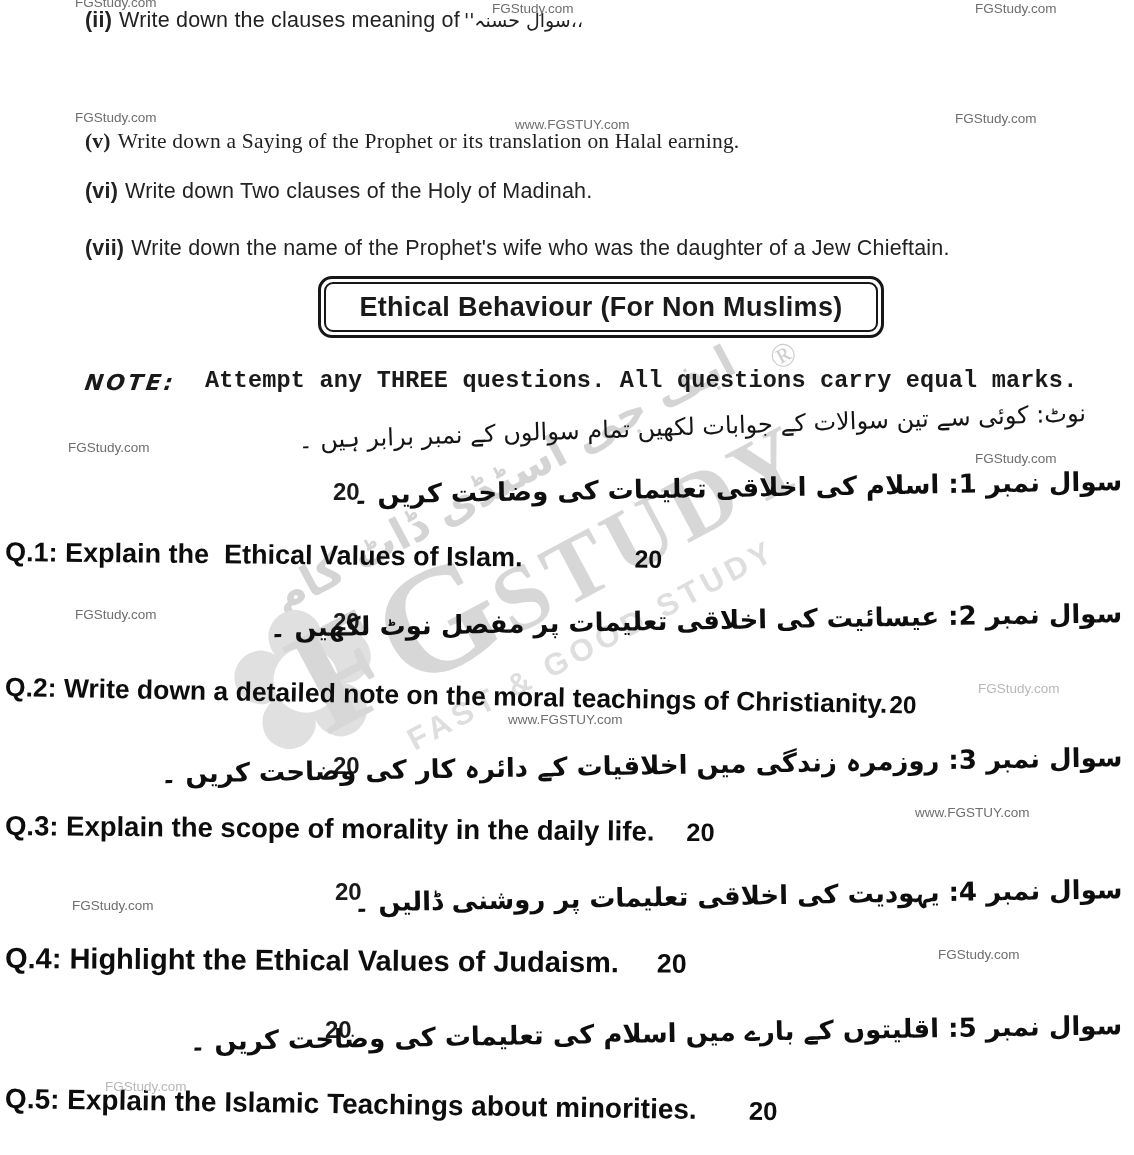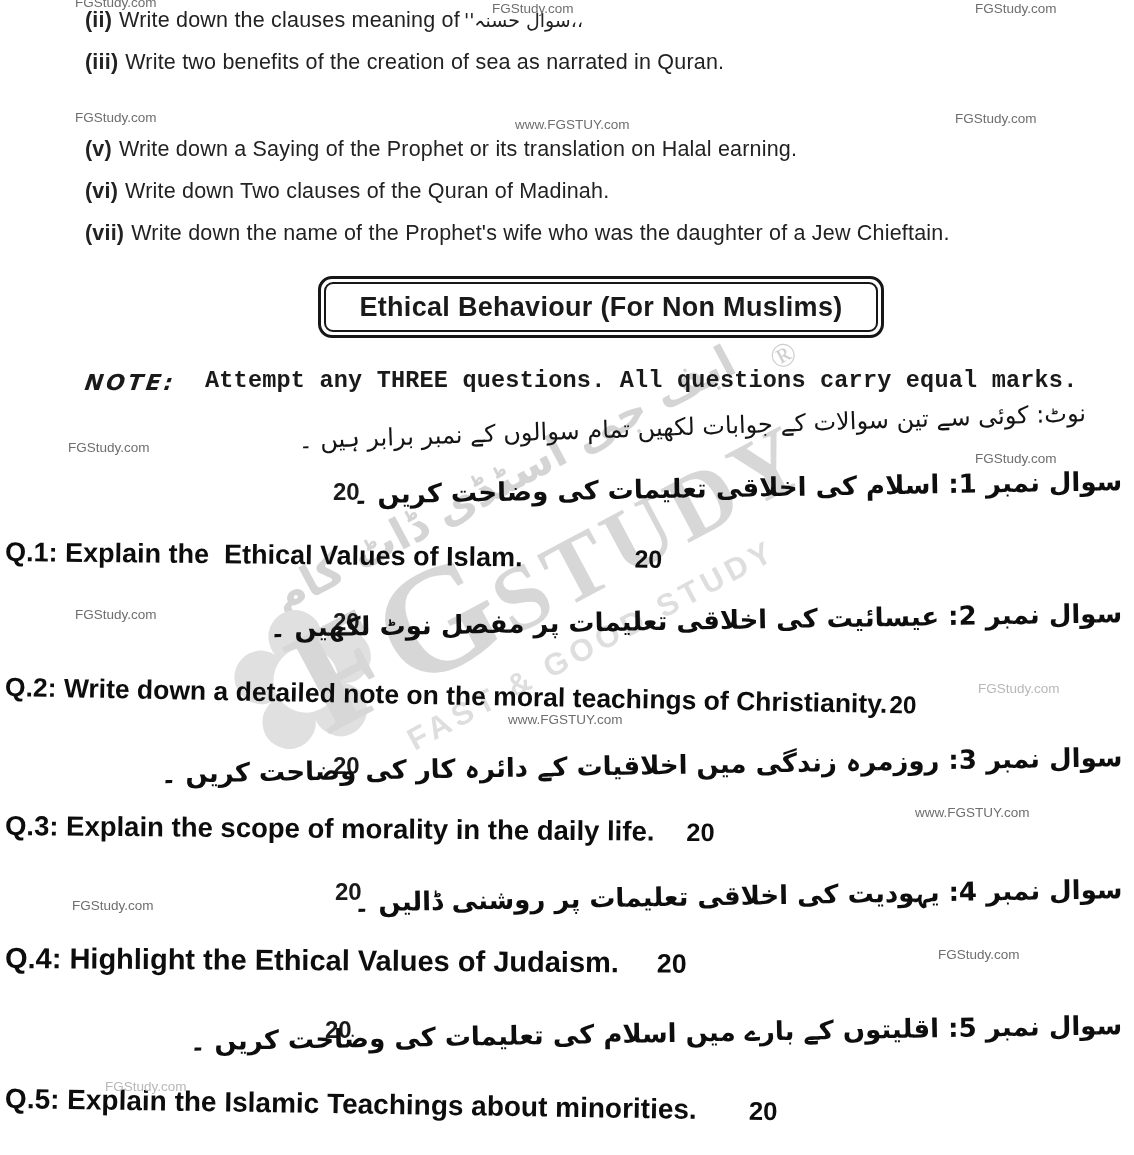--- a/index.html
+++ b/index.html
@@ -132,24 +132,23 @@
   <span class="wm" style="left:975px; top:451px;">FGStudy.com</span>
   <span class="wm" style="left:75px;  top:607px;">FGStudy.com</span>
   <span class="wm faint" style="left:978px; top:681px;">FGStudy.com</span>
   <span class="wm" style="left:508px; top:712px;">www.FGSTUY.com</span>
   <span class="wm" style="left:915px; top:805px;">www.FGSTUY.com</span>
   <span class="wm" style="left:72px;  top:898px;">FGStudy.com</span>
   <span class="wm" style="left:938px; top:947px;">FGStudy.com</span>
   <span class="wm faint" style="left:105px; top:1079px;">FGStudy.com</span>
 
   <div class="sub" style="top:8px;"><span class="num">(ii)</span><span>Write down the clauses meaning of</span><span class="arabic">،،سوال حسنہ''</span></div>
-  <div class="sub" style="top:50px;"><span class="num">(iii)</span><span>Write two benefits of the creation of sea as narrated in Quran.</span></div>
-  <div class="sub" style="top:137px;"><span class="num">(v)</span><span>Write down a Saying of the Prophet or its translation on Halal earning.</span></div>
-  <div class="sub" style="top:179px;"><span class="num">(vi)</span><span>Write down Two clauses of the Quran of Madinah.</span></div>
-  <div class="sub" style="top:221px;"><span class="num">(vii)</span><span>Write down the name of the Prophet's wife who was the daughter of a Jew Chieftain.</span></div>
+  <div class="sub" style="top:129px;font-family:Liberation Serif, serif;"><span class="num">(v)</span><span>Write down a Saying of the Prophet or its translation on Halal earning.</span></div>
+  <div class="sub" style="top:179px;"><span class="num">(vi)</span><span>Write down Two clauses of the Holy of Madinah.</span></div>
+  <div class="sub" style="top:236px;"><span class="num">(vii)</span><span>Write down the name of the Prophet's wife who was the daughter of a Jew Chieftain.</span></div>
 
   <div class="section-box">
     <div class="section-box-inner">
       <span class="section-title">Ethical Behaviour (For Non Muslims)</span>
     </div>
   </div>
 
   <span class="note-label">NOTE:</span>
   <span class="note-en">Attempt any THREE questions. All questions carry equal marks.</span>
   <div class="note-ur">نوٹ: کوئی سے تین سوالات کے جوابات لکھیں تمام سوالوں کے نمبر برابر ہیں ۔</div>

